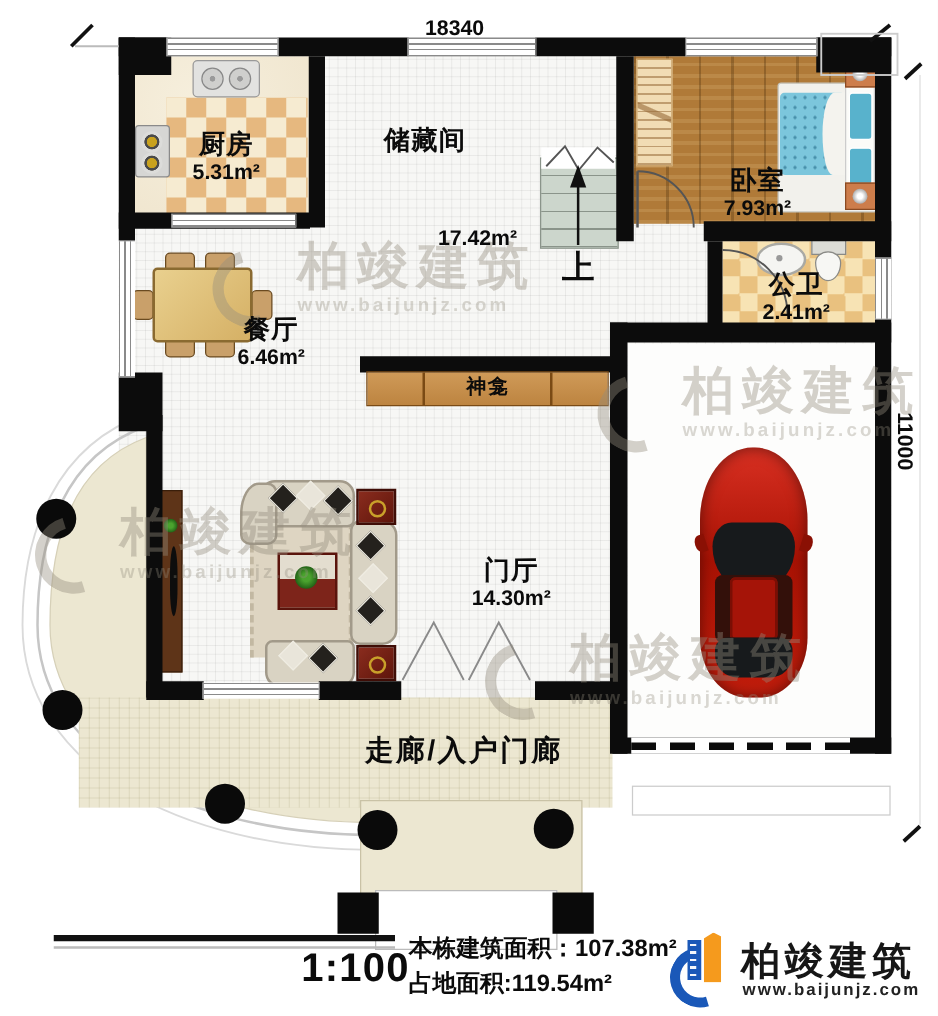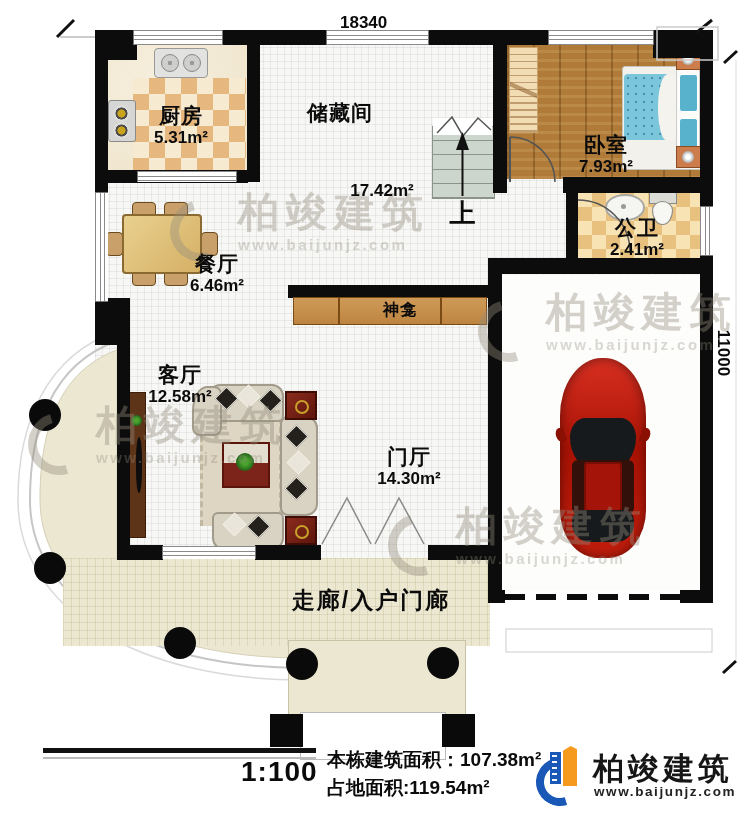--- a/index.html
+++ b/index.html
@@ -251,26 +251,22 @@
     <span class="ar">7.93m²</span>
   </div>
   <div class="rlabel" style="left:637px;top:216px;">
     <span class="nm">公卫</span>
     <span class="ar">2.41m²</span>
   </div>
   <div class="rlabel" style="left:217px;top:252px;">
     <span class="nm">餐厅</span>
     <span class="ar">6.46m²</span>
   </div>
-  <div class="rlabel" style="left:400px;top:301px;z-index:41;">
+  <div class="rlabel" style="left:390px;top:301px;z-index:41;">
     <span class="nm" style="font-size:16px;">神龛</span>
-  </div>
-  <div class="rlabel" style="left:180px;top:363px;">
-    <span class="nm">客厅</span>
-    <span class="ar">12.58m²</span>
   </div>
   <div class="rlabel" style="left:409px;top:445px;">
     <span class="nm">门厅</span>
     <span class="ar">14.30m²</span>
   </div>
   <div class="rlabel" style="left:371px;top:588px;">
     <span class="nm" style="font-size:23px;letter-spacing:2px;">走廊/入户门廊</span>
   </div>
   <div class="rlabel" style="left:463px;top:199px;">
     <span class="nm" style="font-size:26px;">上</span>
@@ -279,21 +275,21 @@
   <div class="dim" style="left:340px;top:13px;">18340</div>
   <div class="dim" style="left:683px;top:343px;width:80px;text-align:center;transform:rotate(90deg);">11000</div>
 
   <div class="abs" style="left:55px;top:673px;">
   </div>
 
   <div class="abs" style="left:43px;top:745px;">
     <div style="width:273px;height:5px;background:#111;margin-top:3px;"></div>
     <div style="width:273px;height:2px;background:#bbb;margin-top:4px;"></div>
   </div>
-  <div class="abs" style="left:241px;top:756px;font-size:28px;font-weight:600;letter-spacing:1px;">1:100</div>
+  <div class="abs" style="left:241px;top:756px;font-size:32px;font-weight:600;letter-spacing:1px;">1:100</div>
 
   <div class="abs" style="left:327px;top:746px;">
     <div class="stat-line"><span>本栋建筑面积：</span><span>107.38m²</span></div>
     <div class="stat-line"><span>占地面积:</span><span>119.54m²</span></div>
   </div>
 
   <div class="abs" style="left:536px;top:742px;width:200px;height:64px;">
     <span class="abs" style="left:0;top:4px;width:52px;height:58px;">
       <span class="abs" style="left:0;top:12px;width:32px;height:32px;border:8px solid #1a58b8;border-radius:50%;border-top-color:transparent;border-right-color:transparent;transform:rotate(28deg);"></span>
       <span class="abs" style="left:14px;top:6px;width:11px;height:32px;background:#1a58b8;background-image:repeating-linear-gradient(0deg,rgba(255,255,255,.95) 0 2px,transparent 2px 6px);background-size:5px 100%;background-repeat:no-repeat;background-position:2px 3px;"></span>

